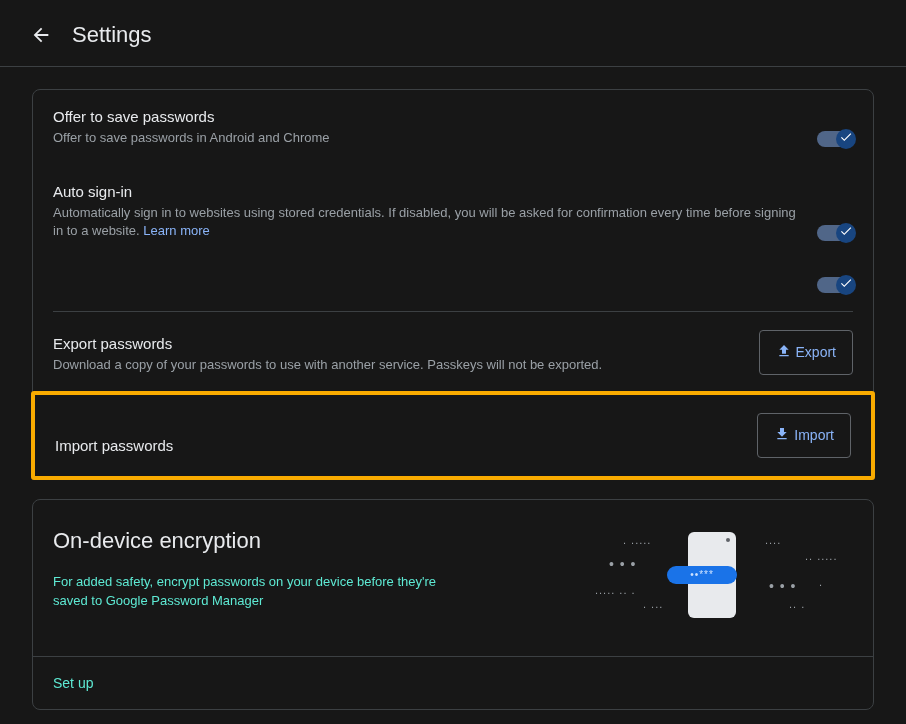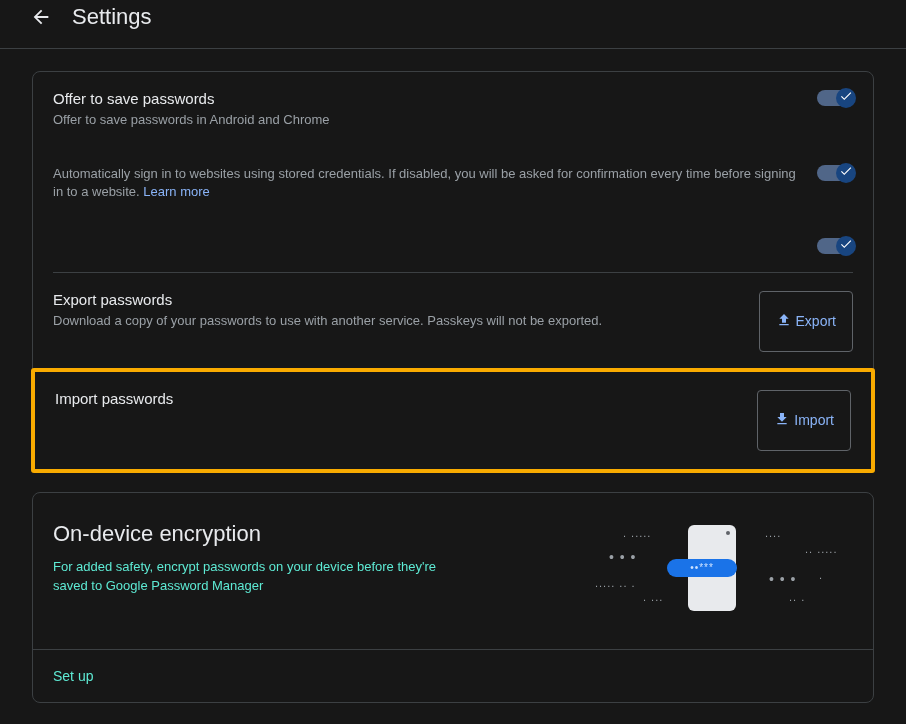--- a/index.html
+++ b/index.html
@@ -8,21 +8,21 @@
       color: #e8eaed;
       font-family: Arial, sans-serif;
       font-size: 14px;
       width: 906px;
       height: 724px;
       overflow: hidden;
     }
     .header {
       display: flex;
       align-items: center;
-      padding: 4px 20px 18px 30px;
+      padding: 22px 20px 18px 30px;
       border-bottom: 1px solid #3c4043;
     }
     .back-arrow {
       color: #e8eaed;
       margin-right: 20px;
       cursor: pointer;
       display: flex;
       align-items: center;
     }
     .back-arrow svg { width: 22px; height: 22px; }
@@ -34,21 +34,21 @@
     .content {
       padding: 22px 32px;
     }
     .card {
       border: 1px solid #3c4043;
       border-radius: 8px;
       background: #171717;
     }
     .setting-row {
       display: flex;
-      align-items: flex-start;
+      align-items: flex-end;
       padding: 18px 20px;
     }
     .setting-text { flex: 1; }
     .setting-title {
       font-size: 15px;
       color: #e8eaed;
       margin-bottom: 4px;
     }
     .setting-desc {
       font-size: 13px;
@@ -93,21 +93,21 @@
     .toggle-wrap .check svg { width: 14px; height: 14px; }
     .divider {
       height: 1px;
       background: #3c4043;
       margin: 0 20px;
     }
     .action-btn {
       display: flex;
       align-items: center;
       gap: 4px;
-      padding: 20px 16px;
+      padding: 12px 16px;
       border: 1px solid #5f6368;
       border-radius: 4px;
       background: transparent;
       color: #8ab4f8;
       font-size: 14px;
       cursor: pointer;
       flex-shrink: 0;
       margin-left: 16px;
     }
     .action-btn svg { width: 16px; height: 16px; }
@@ -121,21 +121,21 @@
     }
     .encryption-body {
       display: flex;
       padding: 28px 20px;
       align-items: flex-start;
     }
     .encryption-text { flex: 1; }
     .encryption-title {
       font-size: 22px;
       color: #e8eaed;
-      margin-bottom: 10px;
+      margin-bottom: 18px;
       font-weight: 400;
     }
     .encryption-desc {
       font-size: 13px;
       color: #5eead4;
       line-height: 1.5;
       max-width: 400px;
     }
     .encryption-graphic {
       width: 280px;
@@ -221,20 +221,21 @@
       <div class="toggle-wrap">
         <div class="toggle"></div>
         <span class="check"><svg viewBox="0 0 24 24" fill="white">
               <path d="M9 16.17L4.83 12l-1.42 1.41L9 19 21 7l-1.41-1.41z"></path>
             </svg></span>
       </div>
     </div>
 
     <div class="setting-row">
       <div class="setting-text">
+        <div class="setting-title">Auto sign-in</div>
         <div class="setting-desc"><span>Automatically sign in to websites using stored credentials. If disabled, you will be asked for confirmation every time before signing in to a website. </span><a class="learn-more">Learn more</a></div>
       </div>
       <div class="toggle-wrap">
         <div class="toggle"></div>
         <span class="check"><svg viewBox="0 0 24 24" fill="white">
               <path d="M9 16.17L4.83 12l-1.42 1.41L9 19 21 7l-1.41-1.41z"></path>
             </svg></span>
       </div>
     </div>
 

